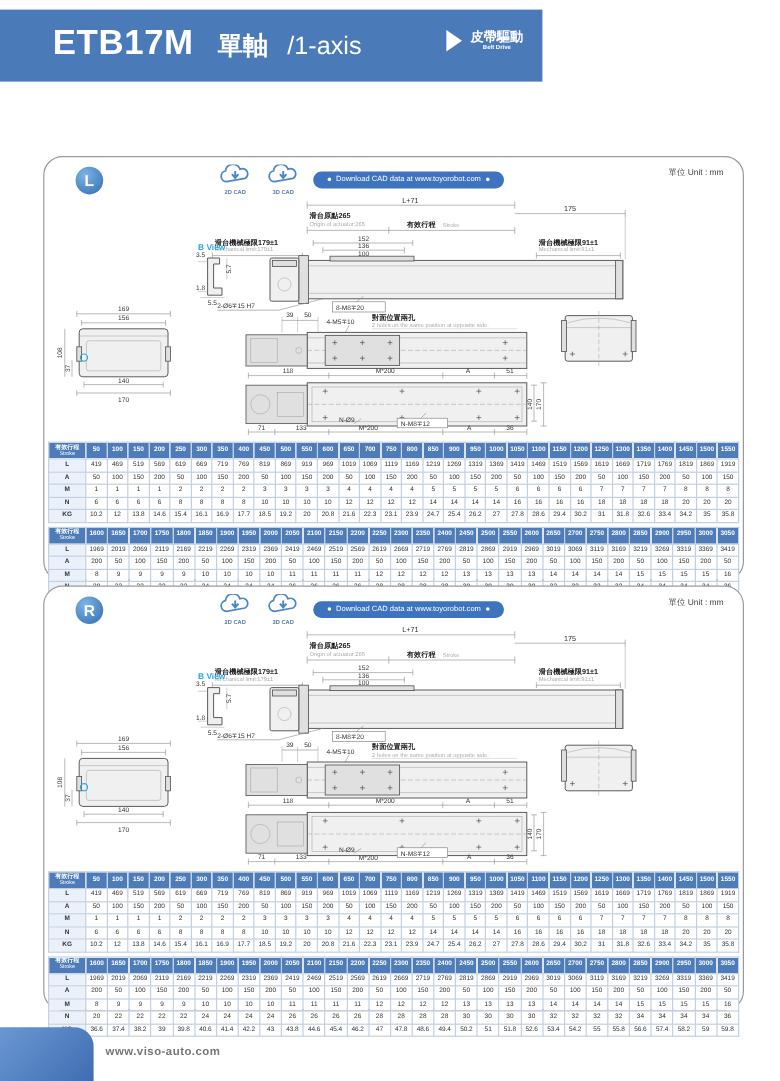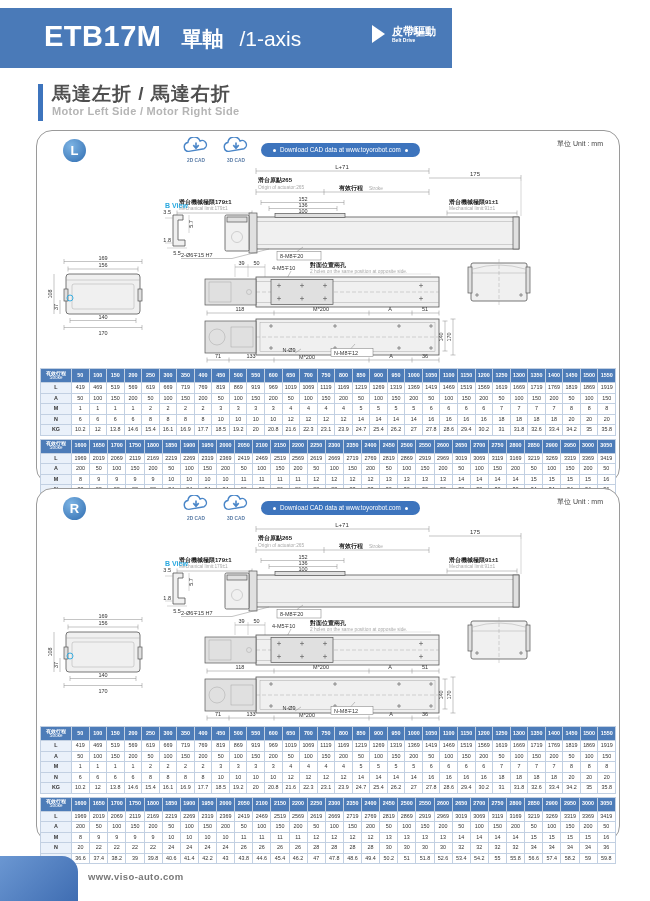--- a/index.html
+++ b/index.html
@@ -1,20 +1,20 @@
 <!DOCTYPE html>
 <html><head>
 <meta charset="utf-8">
 <style>
   html,body{margin:0;padding:0;background:#fff;}
   .page{position:relative;width:650px;height:901px;background:#fff;overflow:hidden;
         font-family:"Liberation Sans",sans-serif;color:#333;}
 
   
-  .banner{position:absolute;left:0;top:8px;width:452px;height:60px;background:#4a7ab8;}
+  .banner{position:absolute;left:0;top:8px;width:452px;height:60px;background:#4a7ab8;text-align:center;}
   .banner .titles{position:absolute;left:44px;top:12px;display:flex;align-items:baseline;color:#fff;white-space:nowrap;}
   .banner .model{font-size:29px;font-weight:bold;letter-spacing:.5px;}
   .banner .axzh{font-size:21px;font-weight:bold;margin-left:20px;}
   .banner .axen{font-size:21px;font-weight:normal;margin-left:16px;}
   .drive{position:absolute;left:372px;top:17px;display:flex;align-items:center;gap:7px;color:#fff;}
   .tri{width:0;height:0;border-top:9px solid transparent;border-bottom:9px solid transparent;border-left:13px solid #fff;}
   .drive .dzh{font-size:11px;font-weight:bold;line-height:1.1;}
   .drive .den{font-size:5px;font-weight:bold;}
 
   
@@ -87,27 +87,20 @@
     </div>
     <div class="drive">
       <span class="tri"></span>
       <span>
         <div class="dzh">皮帶驅動</div>
         <div class="den">Belt Drive</div>
       </span>
     </div>
   </div>
 
-  <div class="sechead">
-    <div class="secbar"></div>
-    <div>
-      <div class="szh">馬達左折 / 馬達右折</div>
-      <div class="sen">Motor Left Side / Motor Right Side</div>
-    </div>
-  </div>
 
   <section class="panel pl">
     <div class="phead">
       <div class="badge">L</div>
       <div class="cadbox cad2d">
         <svg viewBox="0 0 32 20" width="30" height="18">
           <path d="M8 16 a5 5 0 0 1 -1 -9.9 A7 7 0 0 1 20.5 4.5 A4.5 4.5 0 0 1 25 13 z" fill="#fff" stroke="#4a86c8" stroke-width="1.6"></path>
           <path d="M16 6 v5.5 M13 9 L16 12.5 L19 9" stroke="#4a86c8" stroke-width="1.8" fill="none"></path>
         </svg>
         <span class="clbl">2D CAD</span>

